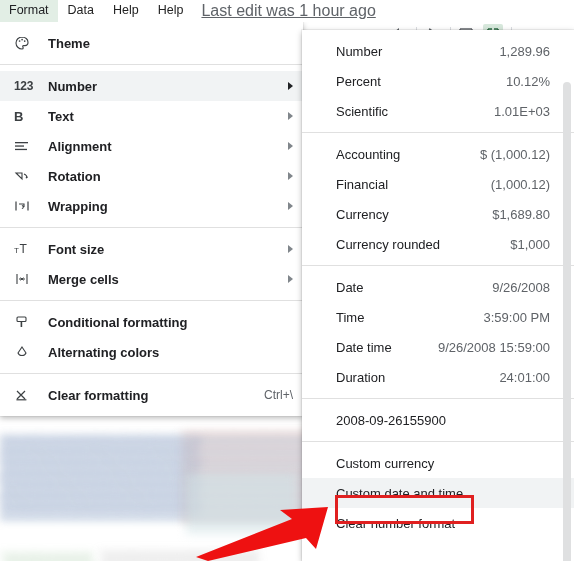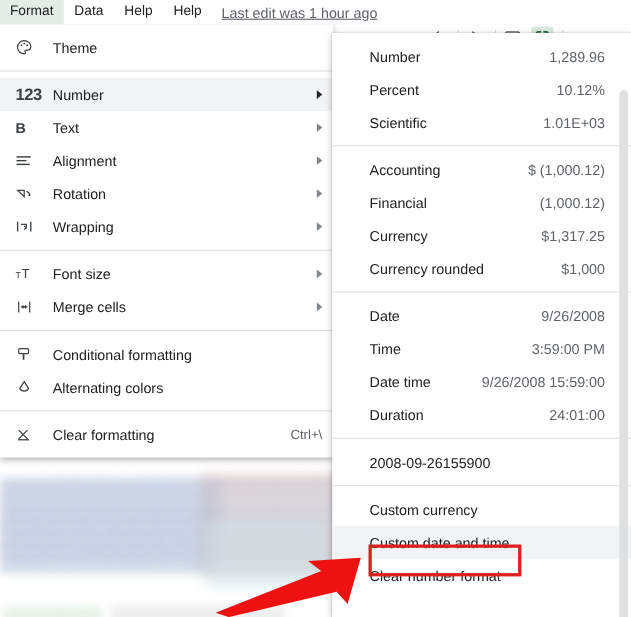--- a/index.html
+++ b/index.html
@@ -91,21 +91,21 @@
     margin-right: 1px;
     line-height: 15px;
     white-space: nowrap;
   }
   .mb-item.active {
     background: #e2eee5;
     color: #202124;
   }
   .mb-edit {
     margin-left: 8px;
-    font-size: 13px;
+    font-size: 16px;
     color: #5f6368;
     text-decoration: underline;
     white-space: nowrap;
   }
 
   
   .toolbar {
     position: absolute; left: 300px; top: 22px;
     width: 274px; height: 22px;
     background: #ffffff;
@@ -145,38 +145,38 @@
     color: #202124;
     cursor: default;
   }
   .row.sel { background: #f1f3f4; }
   .row .ico {
     width: 24px; min-width: 24px;
     display: flex; align-items: center; justify-content: flex-start;
     color: #3c4043;
     margin-right: 10px;
   }
-  .row .lbl { flex: 1; white-space: nowrap; }
+  .row .lbl { flex: 1; white-space: nowrap; font-weight: bold; }
   .row .shortcut {
     color: #5f6368; font-size: 12px; margin-left: 10px;
   }
   .caret {
     width: 0; height: 0;
     border-left: 5px solid #80868b;
     border-top: 4px solid transparent;
     border-bottom: 4px solid transparent;
     margin-left: 8px;
   }
   .row.sel .caret { border-left-color: #202124; }
   .sep {
     height: 1px; background: #e0e0e0;
     margin: 6px 0;
   }
   .ico-txt {
-    font-size: 15px; font-weight: bold;
+    font-size: 12px; font-weight: bold;
     letter-spacing: -0.3px;
     font-family: "Liberation Sans", sans-serif;
   }
 
   
   .submenu {
     position: absolute; left: 302px; top: 30px;
     width: 272px; height: 531px;
     background: #ffffff;
     box-shadow: 0 2px 6px rgba(0,0,0,.28), 0 0 0 1px rgba(0,0,0,.05);
@@ -445,21 +445,21 @@
     <div class="srow">
       <span class="sname">Accounting</span>
       <span class="sval">$ (1,000.12)</span>
     </div>
     <div class="srow">
       <span class="sname">Financial</span>
       <span class="sval">(1,000.12)</span>
     </div>
     <div class="srow">
       <span class="sname">Currency</span>
-      <span class="sval">$1,317.25</span>
+      <span class="sval">$1,689.80</span>
     </div>
     <div class="srow">
       <span class="sname">Currency rounded</span>
       <span class="sval">$1,000</span>
     </div>
 
     <div class="ssep"></div>
 
     <div class="srow">
       <span class="sname">Date</span>

